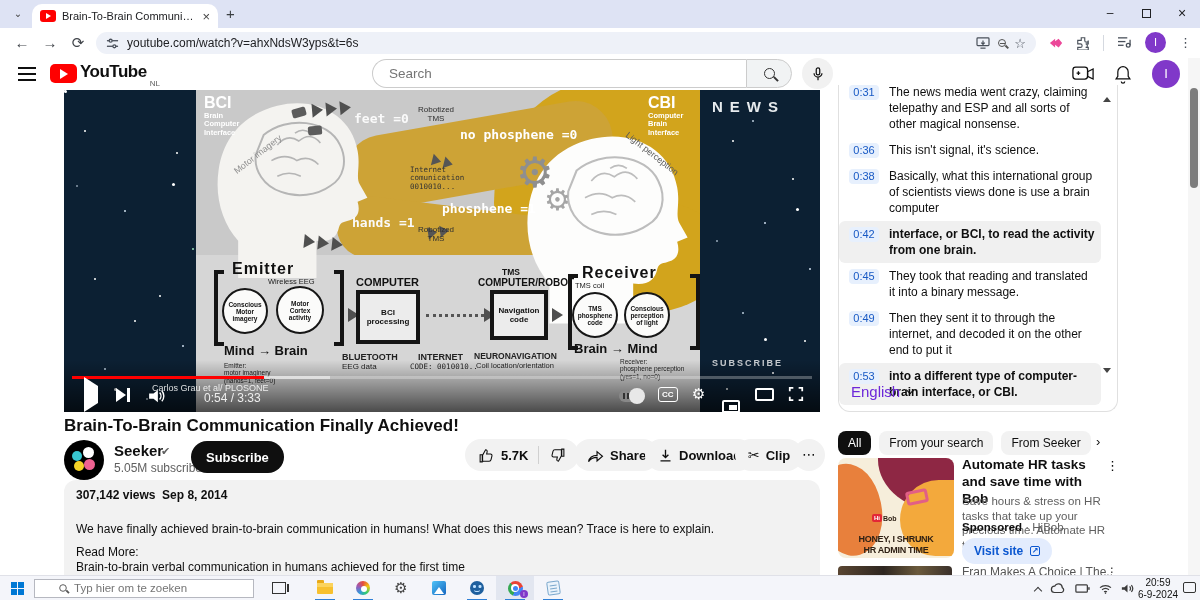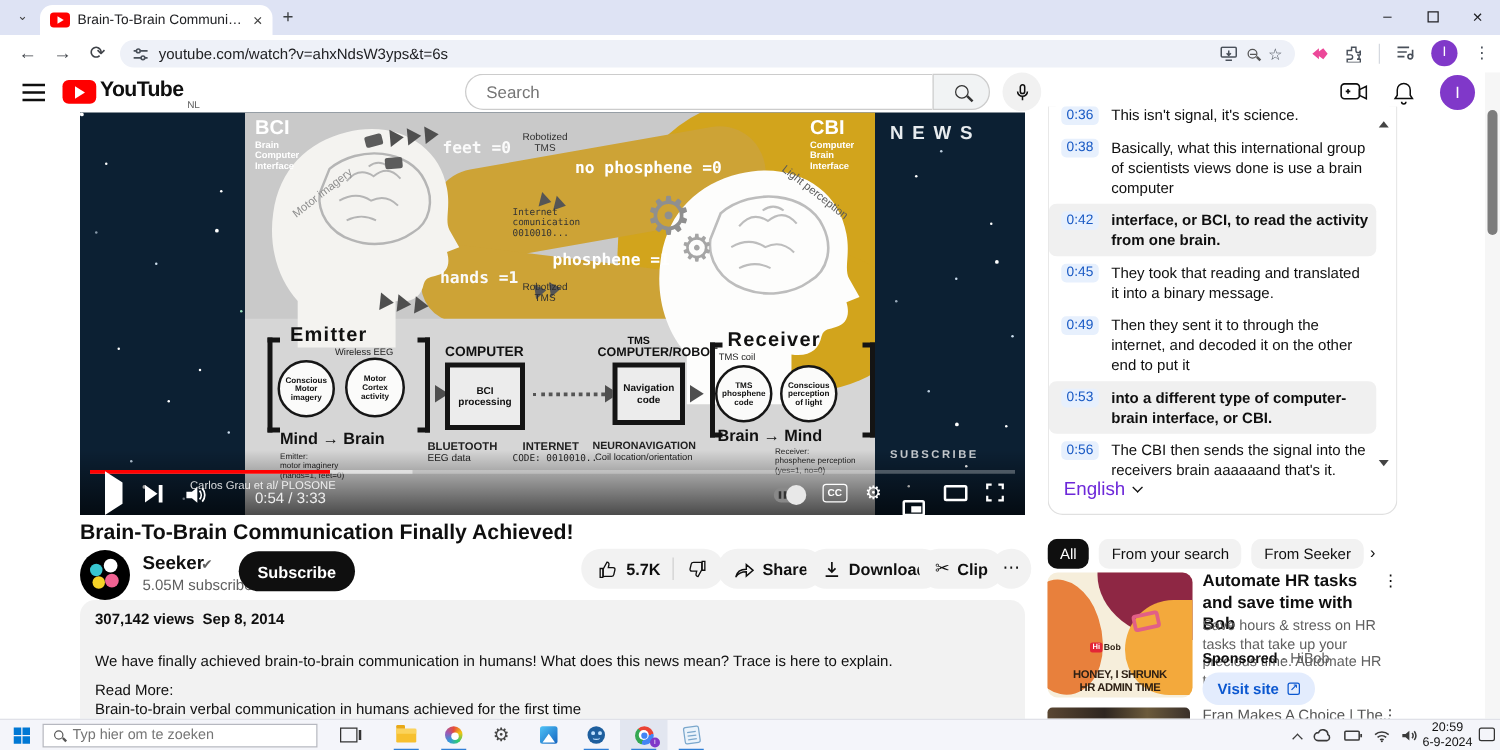--- a/index.html
+++ b/index.html
@@ -155,21 +155,21 @@
 .next-title{position:absolute;left:962px;top:565px;width:150px;font-size:12px;color:#555;white-space:nowrap;overflow:hidden}
 .next-kebab{position:absolute;left:1106px;top:565px;color:#333;font-size:12px;font-family:"DejaVu Sans",sans-serif}
 .pg-scroll{position:absolute;right:0;top:58px;width:12px;height:517px;background:#f6f6f6}
 .pg-thumb{position:absolute;right:2px;top:30px;width:8px;height:100px;background:#7d7d7d;border-radius:4px}
 
 
 .taskbar{position:absolute;left:0;top:575px;width:1200px;height:25px;background:#f4f5fa;border-top:1px solid #e0e1e8;display:flex;align-items:center}
 .tb-start{width:34px;display:flex;justify-content:center}
 .winflag{display:grid;grid-template-columns:6px 6px;grid-gap:1px}
 .winflag i{width:6px;height:6px;background:#0078d4}
-.tb-search{width:220px;height:19px;background:#fff;border:1px solid #b6b8c0;display:flex;align-items:center;gap:7px;padding:0 8px}
+.tb-search{width:220px;height:19px;background:#fff;border:1px solid #b6b8c0;display:flex;align-items:center;gap:7px;padding:0 24px}
 .tb-search input{border:none;outline:none;font-size:11.5px;width:170px;font-family:"Liberation Sans",sans-serif}
 .tb-ic{width:38px;height:25px;display:flex;align-items:center;justify-content:center;position:relative}
 .tb-ic.run::after{content:"";position:absolute;left:9px;bottom:0;width:20px;height:2px;background:#2f7fd6}
 .tb-ic.active{background:#e2e6f0}
 .tv{width:14px;height:12px;border:1.4px solid #333;position:relative}
 .tv::after{content:"";position:absolute;right:-4px;top:1px;width:2px;height:8px;background:#333}
 .folder{width:16px;height:11px;background:#f7c02e;border-radius:1px;position:relative}
 .folder::before{content:"";position:absolute;left:0;top:-3px;width:7px;height:3px;background:#e8a918;border-radius:1px 1px 0 0}
 .folder::after{content:"";position:absolute;left:0;top:0;width:16px;height:4px;background:#fbd35c}
 .paint{width:14px;height:14px;border-radius:50%;background:conic-gradient(#e74c3c,#f1c40f,#2ecc71,#3498db,#9b59b6,#e74c3c);position:relative}
@@ -519,20 +519,24 @@
     <div class="gap"></div>
     <div>Read More:</div>
     <div>Brain-to-brain verbal communication in humans achieved for the first time</div>
     <div><a href="#">http://www.cnet.com/news/brain-to-bra...</a></div>
     <div>“A team of researchers has successfully achieved brain-to-brain human communication using non-invasive technologies across a distance of 5,000 miles.”</div>
   </div>
 
   <div class="panel">
     <div class="cues">
       <div class="cue">
+          <span class="cue-time">0:31</span>
+          <span class="cue-text">The news media went crazy, claiming telepathy and ESP and all sorts of other magical nonsense.</span>
+        </div>
+      <div class="cue">
           <span class="cue-time">0:36</span>
           <span class="cue-text">This isn't signal, it's science.</span>
         </div>
       <div class="cue">
           <span class="cue-time">0:38</span>
           <span class="cue-text">Basically, what this international group of scientists views done is use a brain computer</span>
         </div>
       <div class="cue active">
           <span class="cue-time">0:42</span>
           <span class="cue-text">interface, or BCI, to read the activity from one brain.</span>

